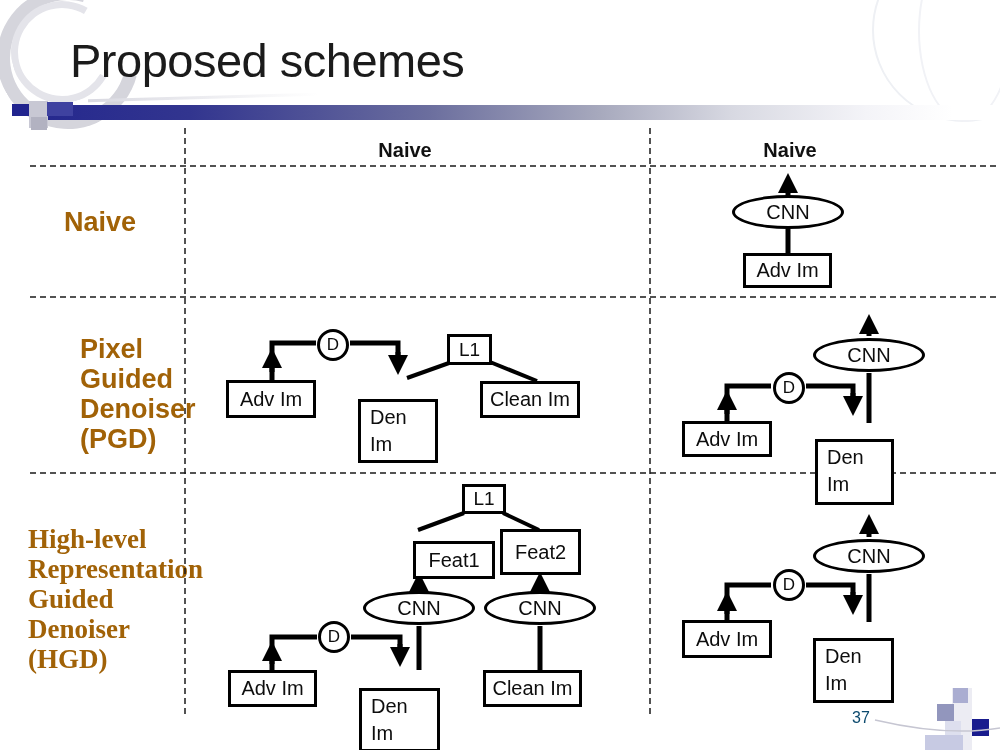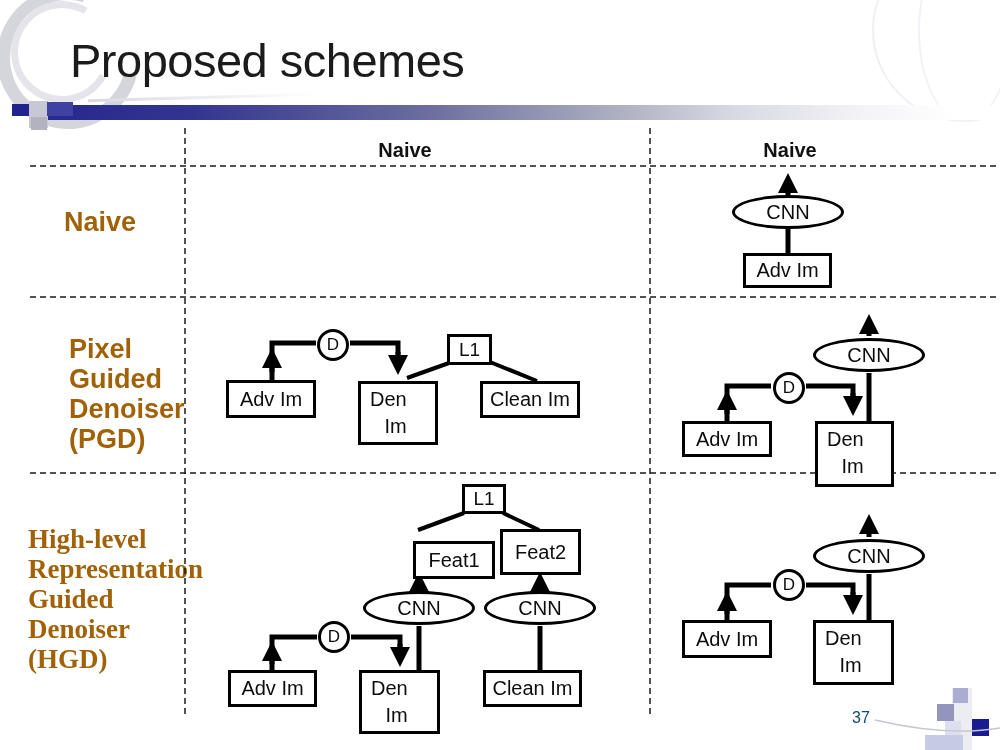--- a/index.html
+++ b/index.html
@@ -33,22 +33,22 @@
   .sq-j{left:925px;top:735px;width:38px;height:15px;background:#c7cae3;}
   
   .title{position:absolute;left:70px;top:33px;font-size:47px;color:#1b1b1b;letter-spacing:-0.5px;}
   .col-header{position:absolute;top:139px;transform:translateX(-50%);font-size:20px;font-weight:bold;color:#111;}
   .row-label{position:absolute;font-size:27px;font-weight:bold;line-height:30px;white-space:pre-line;color:#a16207;}
   .page-num{position:absolute;left:852px;top:709px;font-size:16px;color:#0c4a6e;}
   
   .node{position:absolute;box-sizing:border-box;background:#fff;display:flex;
     align-items:center;justify-content:center;font-size:20px;color:#0d0d0d;z-index:3;}
   .box{border:3px solid #000;}
-  .box.den{align-items:flex-start;justify-content:flex-start;text-align:right;
-    padding:2px 12px 0 9px;line-height:27px;white-space:pre-line;}
+  .box.den{align-items:flex-start;justify-content:flex-start;text-align:left;
+    padding:2px 12px 0 9px;line-height:27px;white-space:pre-line;margin-top:18px;}
   .box.l1{font-size:19px;}
   .ellipse{border:3px solid #000;border-radius:50%;}
   .dcircle{border:3px solid #000;border-radius:50%;font-size:17px;}
   .lines{position:absolute;left:0;top:0;z-index:2;}
 </style>
 </head>
 <body>
 
 <div class="slide">
 
@@ -66,21 +66,21 @@
   <div class="sq sq-f"></div>
   <div class="sq sq-g"></div>
   <div class="sq sq-h"></div>
   <div class="sq sq-i"></div>
   <div class="sq sq-j"></div>
 
   <div class="title">Proposed schemes</div>
   <div class="col-header" style="left:405px;">Naive</div>
   <div class="col-header" style="left:790px;">Naive</div>
   <div class="row-label" style="left:64px;top:207px;">Naive</div>
-  <div class="row-label" style="left:69px;top:334px;">Pixel
+  <div class="row-label" style="left:80px;top:334px;">Pixel
 Guided
 Denoiser
 (PGD)</div>
   <div class="row-label" style="left:28px;top:524px;font-family:Liberation Serif, serif;">High-level
 Representation
 Guided
 Denoiser
 (HGD)</div>
   <div class="page-num">37</div>
 

